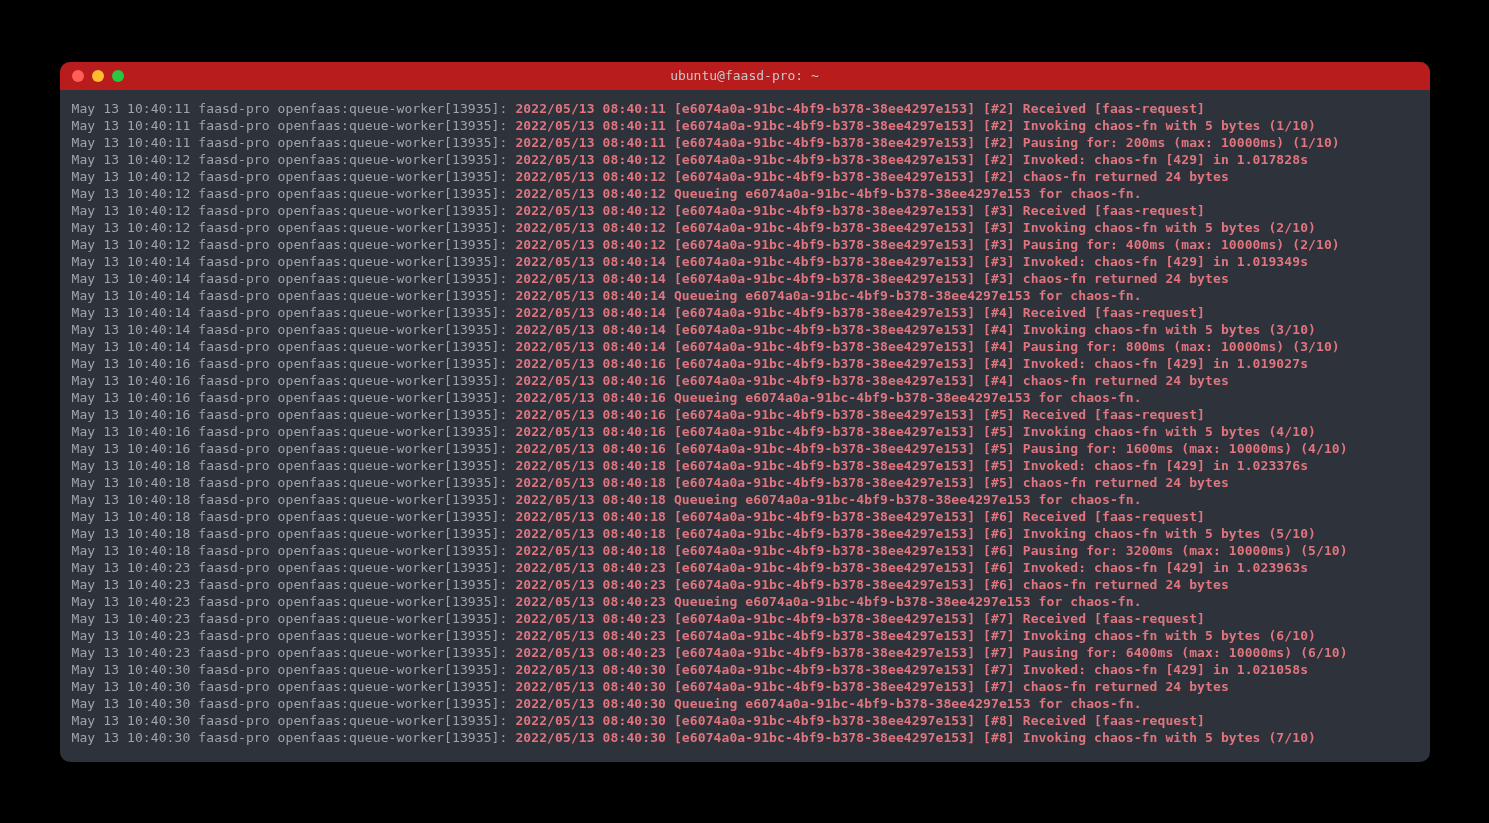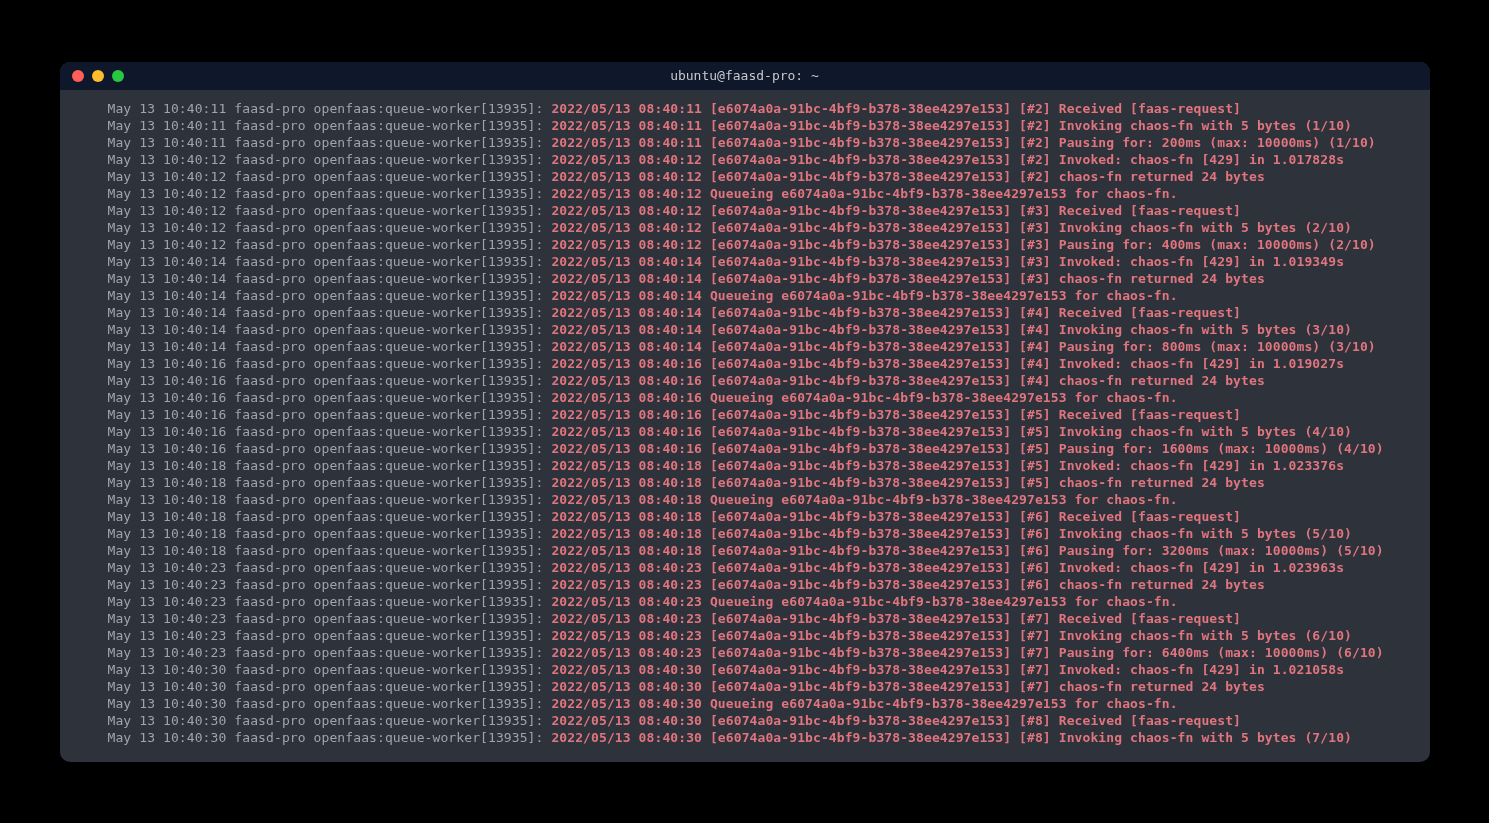--- a/index.html
+++ b/index.html
@@ -15,21 +15,21 @@
     .terminal-window {
       width: 1370px;
       height: 700px;
       background: #2d323b;
       border-radius: 10px;
       overflow: hidden;
       box-shadow: 0 20px 60px rgba(0,0,0,0.5);
     }
     .titlebar {
       height: 28px;
-      background: #0f172a;
+      background: #b91c1c;
       display: flex;
       align-items: center;
       padding: 0 12px;
       position: relative;
     }
     .traffic-lights {
       display: flex;
       gap: 8px;
     }
     .traffic-light {
@@ -50,21 +50,21 @@
     }
     .terminal-body {
       padding: 10px 12px;
       font-size: 13px;
       line-height: 17px;
       white-space: pre;
       overflow: hidden;
       letter-spacing: 0.1px;
     }
     .log-line { display: block; }
-    .prefix { color: #a0a4ab; margin-left: 36px; }
+    .prefix { color: #a0a4ab; }
     .msg { color: #e0757e; font-weight: 700; }
   </style>
 </head>
 <body>
 
 <div class="terminal-window">
   <div class="titlebar">
     <div class="traffic-lights">
       <div class="traffic-light tl-red"></div>
       <div class="traffic-light tl-yellow"></div>

